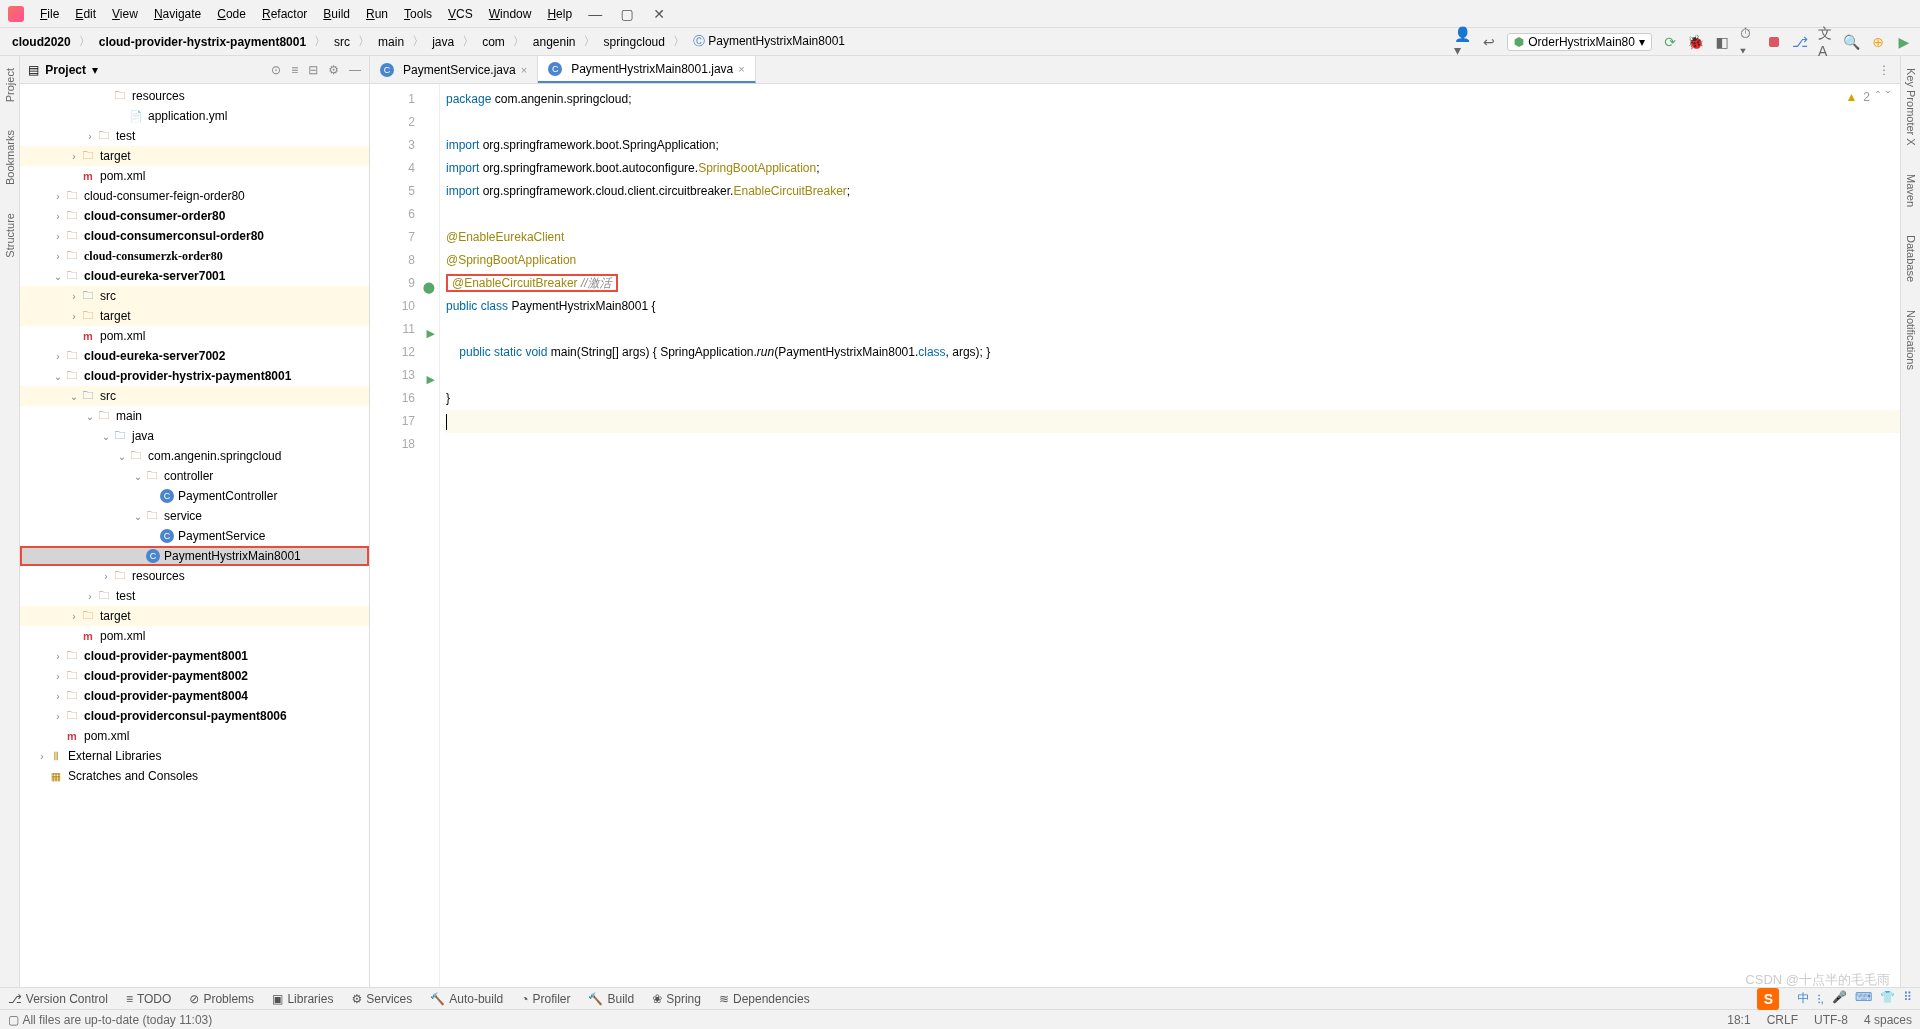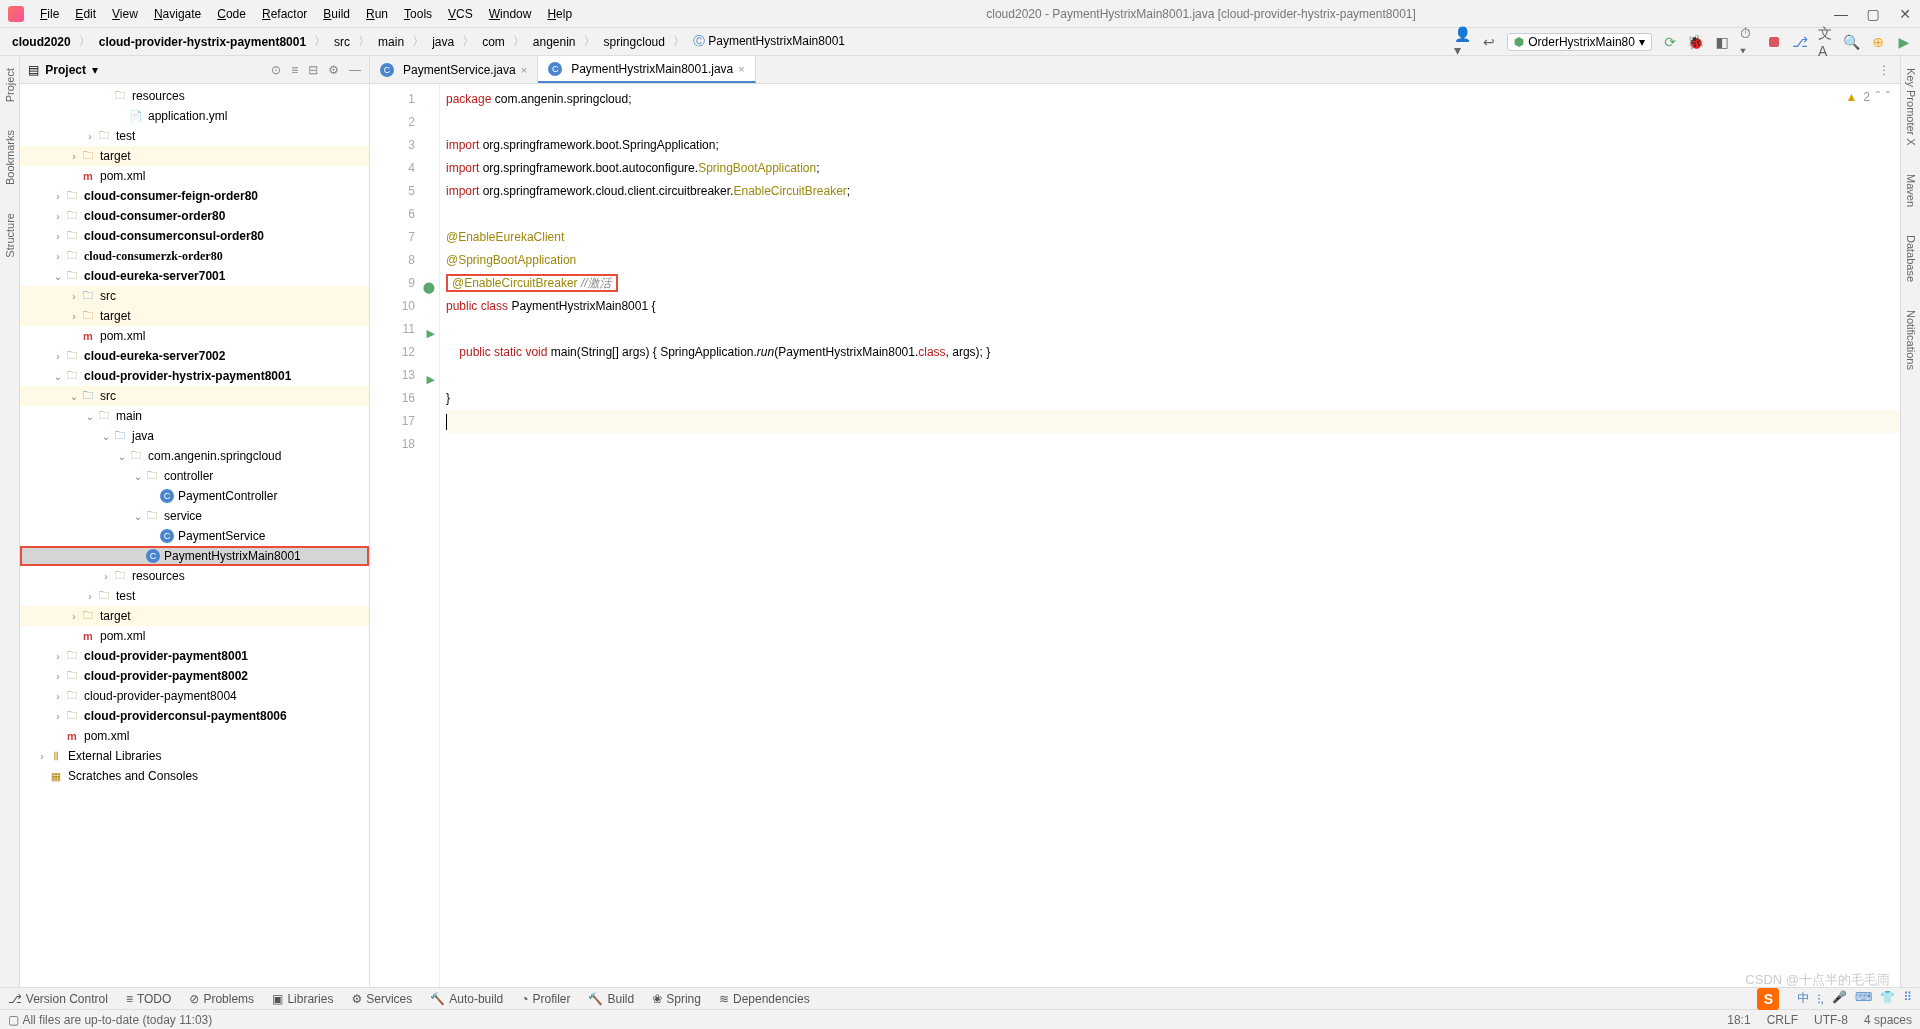--- a/index.html
+++ b/index.html
@@ -61,21 +61,21 @@
 .tab-menu { padding: 0 10px; color: #888; cursor: pointer; }
 
 .code-wrap { flex: 1; display: flex; position: relative; font-family: "JetBrains Mono", Consolas, monospace; font-size: 13px; }
 .gutter { width: 70px; background: #fff; text-align: right; color: #aaa; padding-top: 4px; border-right: 1px solid #eee; user-select: none; }
 .gutter-line { height: 23px; padding-right: 24px; line-height: 23px; position: relative; }
 .gutter-icon { position: absolute; right: 4px; top: 4px; font-size: 11px; }
 .run-arrow { color: #59a869; }
 .code { flex: 1; padding-top: 4px; background: #fff; padding-left: 6px; position: relative; }
 .code-line { height: 23px; line-height: 23px; white-space: pre; }
 .code-line.current { background: #fcfaed; }
-.kw { color: #b91c1c; }
+.kw { color: #0369a1; }
 .cls { color: #000; }
 .ann { color: #9e880d; }
 .comment { color: #8c8c8c; font-style: italic; }
 .method-i { font-style: italic; }
 .caret { display: inline-block; width: 1px; height: 16px; background: #000; vertical-align: middle; }
 .red-inline { border: 2px solid #e74c3c; padding: 0 4px; }
 .code-overlay { position: absolute; top: 6px; right: 10px; display: flex; gap: 6px; align-items: center; font-family: "Segoe UI"; color: #999; }
 .warn-ico { color: #d9a100; }
 
 
@@ -107,21 +107,20 @@
       <div class="menu-item"><u>N</u>avigate</div>
       <div class="menu-item"><u>C</u>ode</div>
       <div class="menu-item"><u>R</u>efactor</div>
       <div class="menu-item"><u>B</u>uild</div>
       <div class="menu-item"><u>R</u>un</div>
       <div class="menu-item"><u>T</u>ools</div>
       <div class="menu-item"><u>V</u>CS</div>
       <div class="menu-item"><u>W</u>indow</div>
       <div class="menu-item"><u>H</u>elp</div>
     </div>
-  <div class="title-text">cloud2020 - PaymentHystrixMain8001.java [cloud-provider-hystrix-payment8001]</div>
   <div class="win-controls">
     <div class="win-btn">—</div>
     <div class="win-btn">▢</div>
     <div class="win-btn">✕</div>
   </div>
 </div>
 
 <div class="navbar">
   <div class="breadcrumb" id="breadcrumbs">
       <span class="crumb" style="font-weight: bold;">cloud2020</span>
@@ -208,21 +207,21 @@
           <span>target</span>
         </div>
         <div class="tree-row" style="padding-left: 48px;">
           <span class="tree-arrow"></span>
           <span class="tree-icon file-m">m</span>
           <span>pom.xml</span>
         </div>
         <div class="tree-row" style="padding-left: 32px;">
           <span class="tree-arrow">›</span>
           <span class="tree-icon" style="color: rgb(183, 137, 92);">🗀</span>
-          <span style="font-weight: bold;">cloud-consumer-feign-order80</span>
+          <span style="font-weight: normal;">cloud-consumer-feign-order80</span>
         </div>
         <div class="tree-row" style="padding-left: 32px;">
           <span class="tree-arrow">›</span>
           <span class="tree-icon" style="color: rgb(183, 137, 92);">🗀</span>
           <span style="font-weight: bold;">cloud-consumer-order80</span>
         </div>
         <div class="tree-row" style="padding-left: 32px;">
           <span class="tree-arrow">›</span>
           <span class="tree-icon" style="color: rgb(183, 137, 92);">🗀</span>
           <span style="font-weight: bold;">cloud-consumerconsul-order80</span>
@@ -333,21 +332,21 @@
           <span style="font-weight: bold;">cloud-provider-payment8001</span>
         </div>
         <div class="tree-row" style="padding-left: 32px;">
           <span class="tree-arrow">›</span>
           <span class="tree-icon" style="color: rgb(183, 137, 92);">🗀</span>
           <span style="font-weight: bold;">cloud-provider-payment8002</span>
         </div>
         <div class="tree-row" style="padding-left: 32px;">
           <span class="tree-arrow">›</span>
           <span class="tree-icon" style="color: rgb(183, 137, 92);">🗀</span>
-          <span style="font-weight: normal;">cloud-provider-payment8004</span>
+          <span style="font-weight: bold;">cloud-provider-payment8004</span>
         </div>
         <div class="tree-row" style="padding-left: 32px;">
           <span class="tree-arrow">›</span>
           <span class="tree-icon" style="color: rgb(183, 137, 92);">🗀</span>
           <span style="font-weight: bold;">cloud-providerconsul-payment8006</span>
         </div>
         <div class="tree-row" style="padding-left: 32px;">
           <span class="tree-arrow"></span>
           <span class="tree-icon file-m">m</span>
           <span>pom.xml</span>

